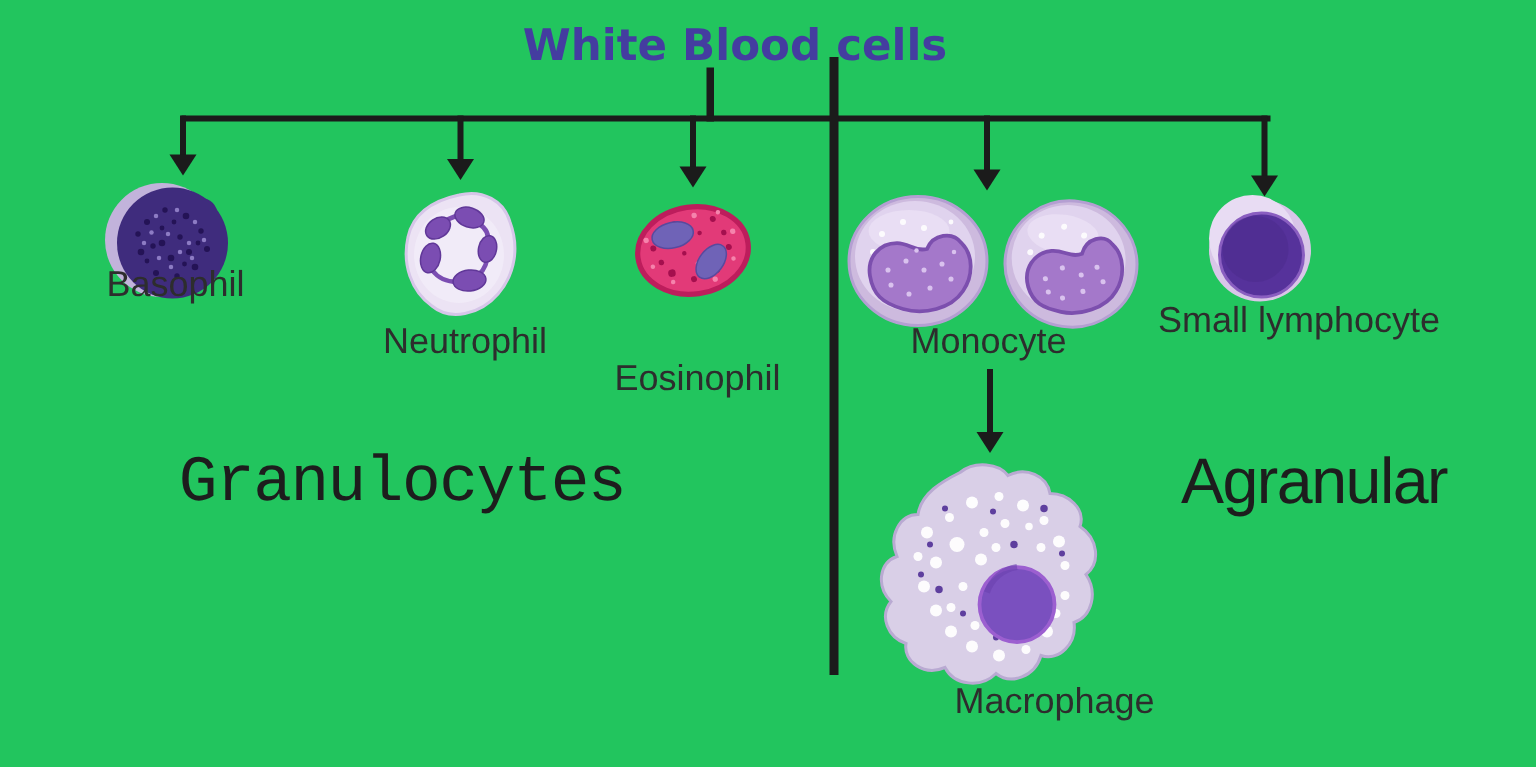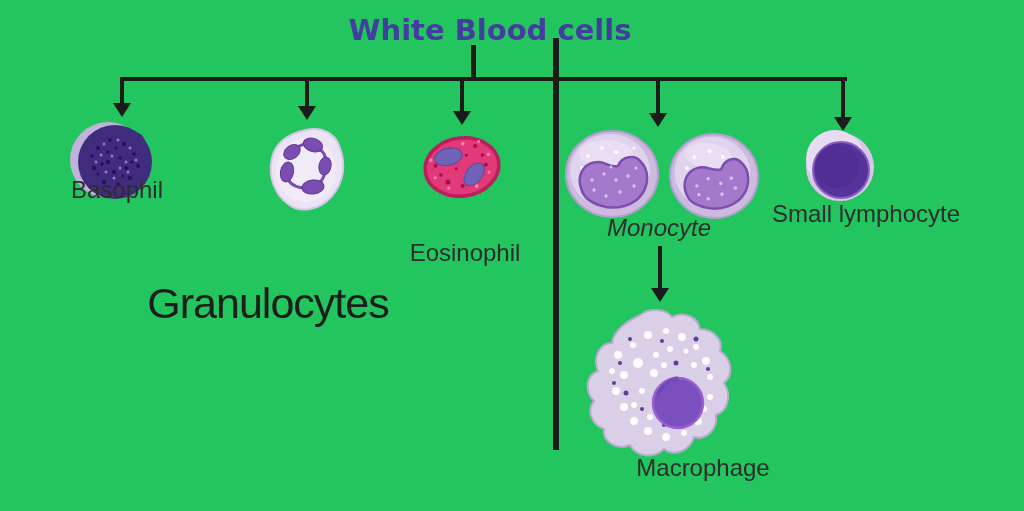--- a/index.html
+++ b/index.html
@@ -268,20 +268,22 @@
       <circle cx="86" cy="120" r="2"></circle>
         <circle cx="130" cy="64" r="2"></circle>
         <circle cx="98" cy="58" r="2.5"></circle>
       <circle cx="42" cy="58" r="2"></circle>
     </g>
     <circle cx="100" cy="98" r="25" fill="#7a50bf" stroke="#9c5fd0" stroke-width="2.5"></circle>
     <path d="M80,90 A25,25 0 0,1 100,73" fill="none" stroke="#6a41af" stroke-width="4" opacity="0.6"></path>
   </svg>
 
   <div class="cell-label" style="left:117px;top:176px;">Basophil</div>
+  <div class="cell-label" style="left:310px;top:214px;">Neutrophil</div>
   <div class="cell-label" style="left:465px;top:199px;margin-top:40px;">Eosinophil</div>
-  <div class="cell-label" style="left:659px;top:214px;font-style:italic;">Monocyte</div>
+  <div class="cell-label" style="left:659px;top:214px;">Monocyte</div>
   <div class="cell-label" style="left:866px;top:200px;">Small lymphocyte</div>
   <div class="cell-label" style="left:667px;top:454px;margin-left:36px;">Macrophage</div>
 
-  <div class="group-label" style="left:268px;top:279px;">Granulocytes</div>
+  <div class="group-label" style="left:268px;top:297px;font-family:Liberation Mono, monospace;">Granulocytes</div>
+  <div class="group-label" style="left:876px;top:297px;">Agranular</div>
 
 </div>
 
 </body></html>

